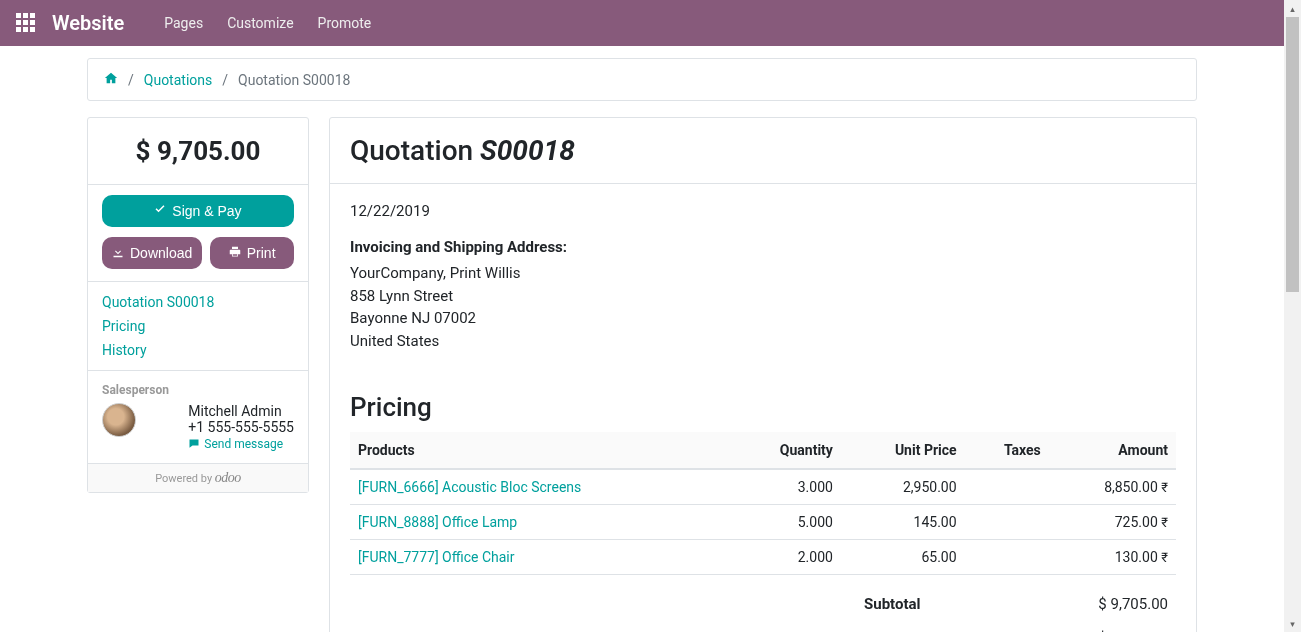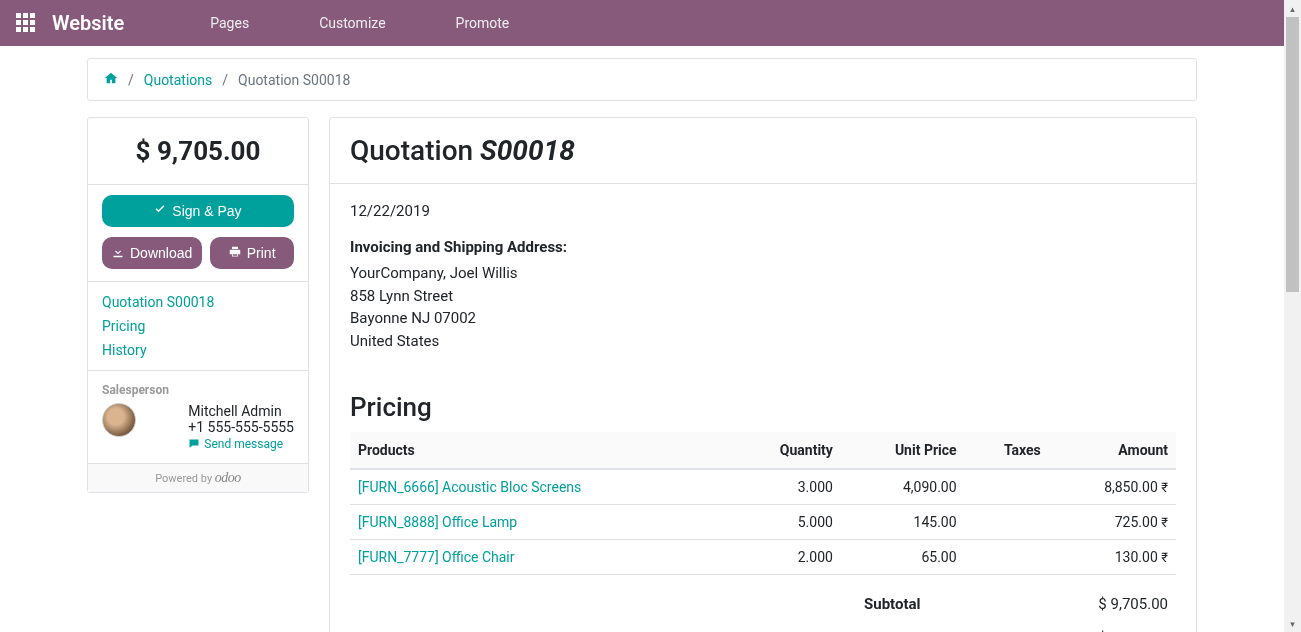--- a/index.html
+++ b/index.html
@@ -62,21 +62,21 @@
     margin-right: 16px;
     cursor: pointer;
   }
   .apps-icon span { background: #fff; }
   .brand {
     font-size: 20px;
     font-weight: 600;
     margin-right: 40px;
   }
   .nav-left { display: flex; gap: 24px; }
-  .nav-link { color: #eee; cursor: pointer; font-size: 14px; margin-left: 46px; }
+  .nav-link { color: #eee; cursor: pointer; font-size: 14px; }
   .nav-right { margin-left: auto; display: flex; align-items: center; gap: 18px; }
   .mobile-icon {
     width: 10px;
     height: 16px;
     border: 1.5px solid #fff;
     border-radius: 2px;
     position: relative;
   }
   .mobile-icon::after {
     content: "";
@@ -374,41 +374,41 @@
 
         <div class="main">
           <div class="main-header">
             <h1>
               <span>Quotation </span><em>S00018</em>
             </h1>
           </div>
           <div class="main-body">
             <div class="quote-date">12/22/2019</div>
             <div class="addr-label">Invoicing and Shipping Address:</div>
-            <div class="addr-line">YourCompany, Joel Willis</div>
+            <div class="addr-line">YourCompany, Print Willis</div>
             <div class="addr-line">858 Lynn Street</div>
             <div class="addr-line">Bayonne NJ 07002</div>
             <div class="addr-line">United States</div>
 
             <h2 class="pricing-h">Pricing</h2>
             <table class="pricing">
               <thead>
                 <tr>
                   <th>Products</th>
                   <th class="num">Quantity</th>
                   <th class="num">Unit Price</th>
                   <th class="num">Taxes</th>
                   <th class="num">Amount</th>
                 </tr>
               </thead>
               <tbody id="pricing-body">
                   <tr>
                     <td><span class="prod-link">[FURN_6666] Acoustic Bloc Screens</span></td>
                     <td class="num">3.000</td>
-                    <td class="num">4,090.00</td>
+                    <td class="num">2,950.00</td>
                     <td class="num"></td>
                     <td class="num">8,850.00 <span class="currency-sym">₹</span></td>
                   </tr>
                   <tr>
                     <td><span class="prod-link">[FURN_8888] Office Lamp</span></td>
                     <td class="num">5.000</td>
                     <td class="num">145.00</td>
                     <td class="num"></td>
                     <td class="num">725.00 <span class="currency-sym">₹</span></td>
                   </tr>

